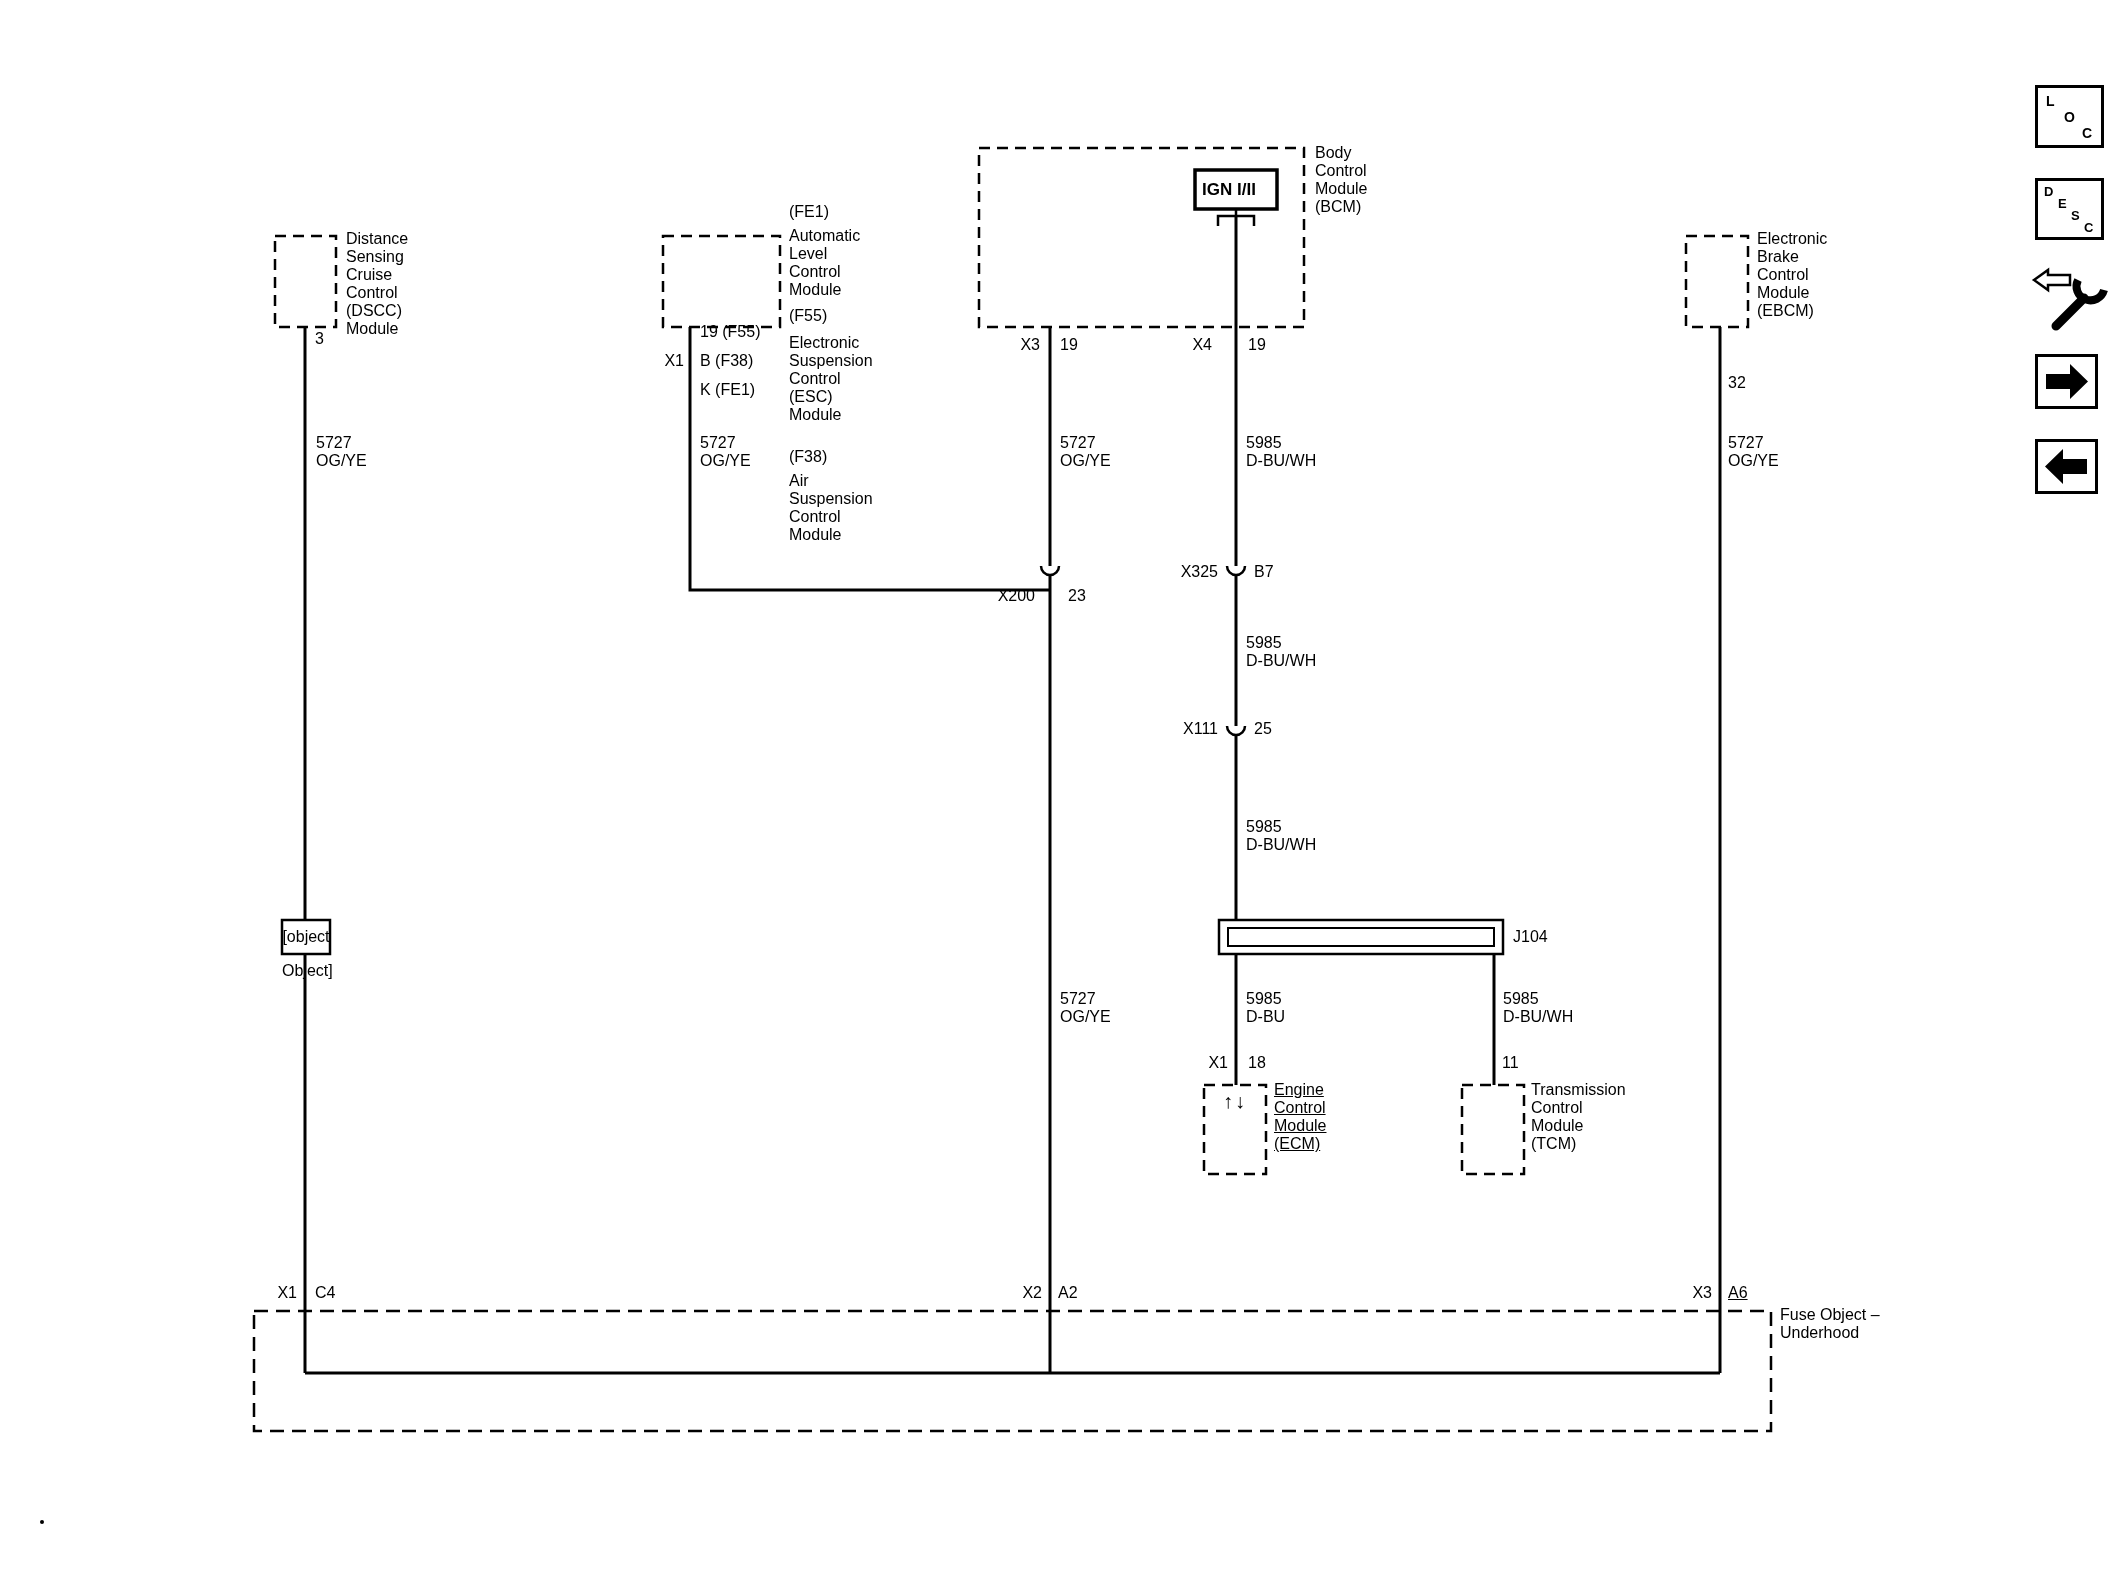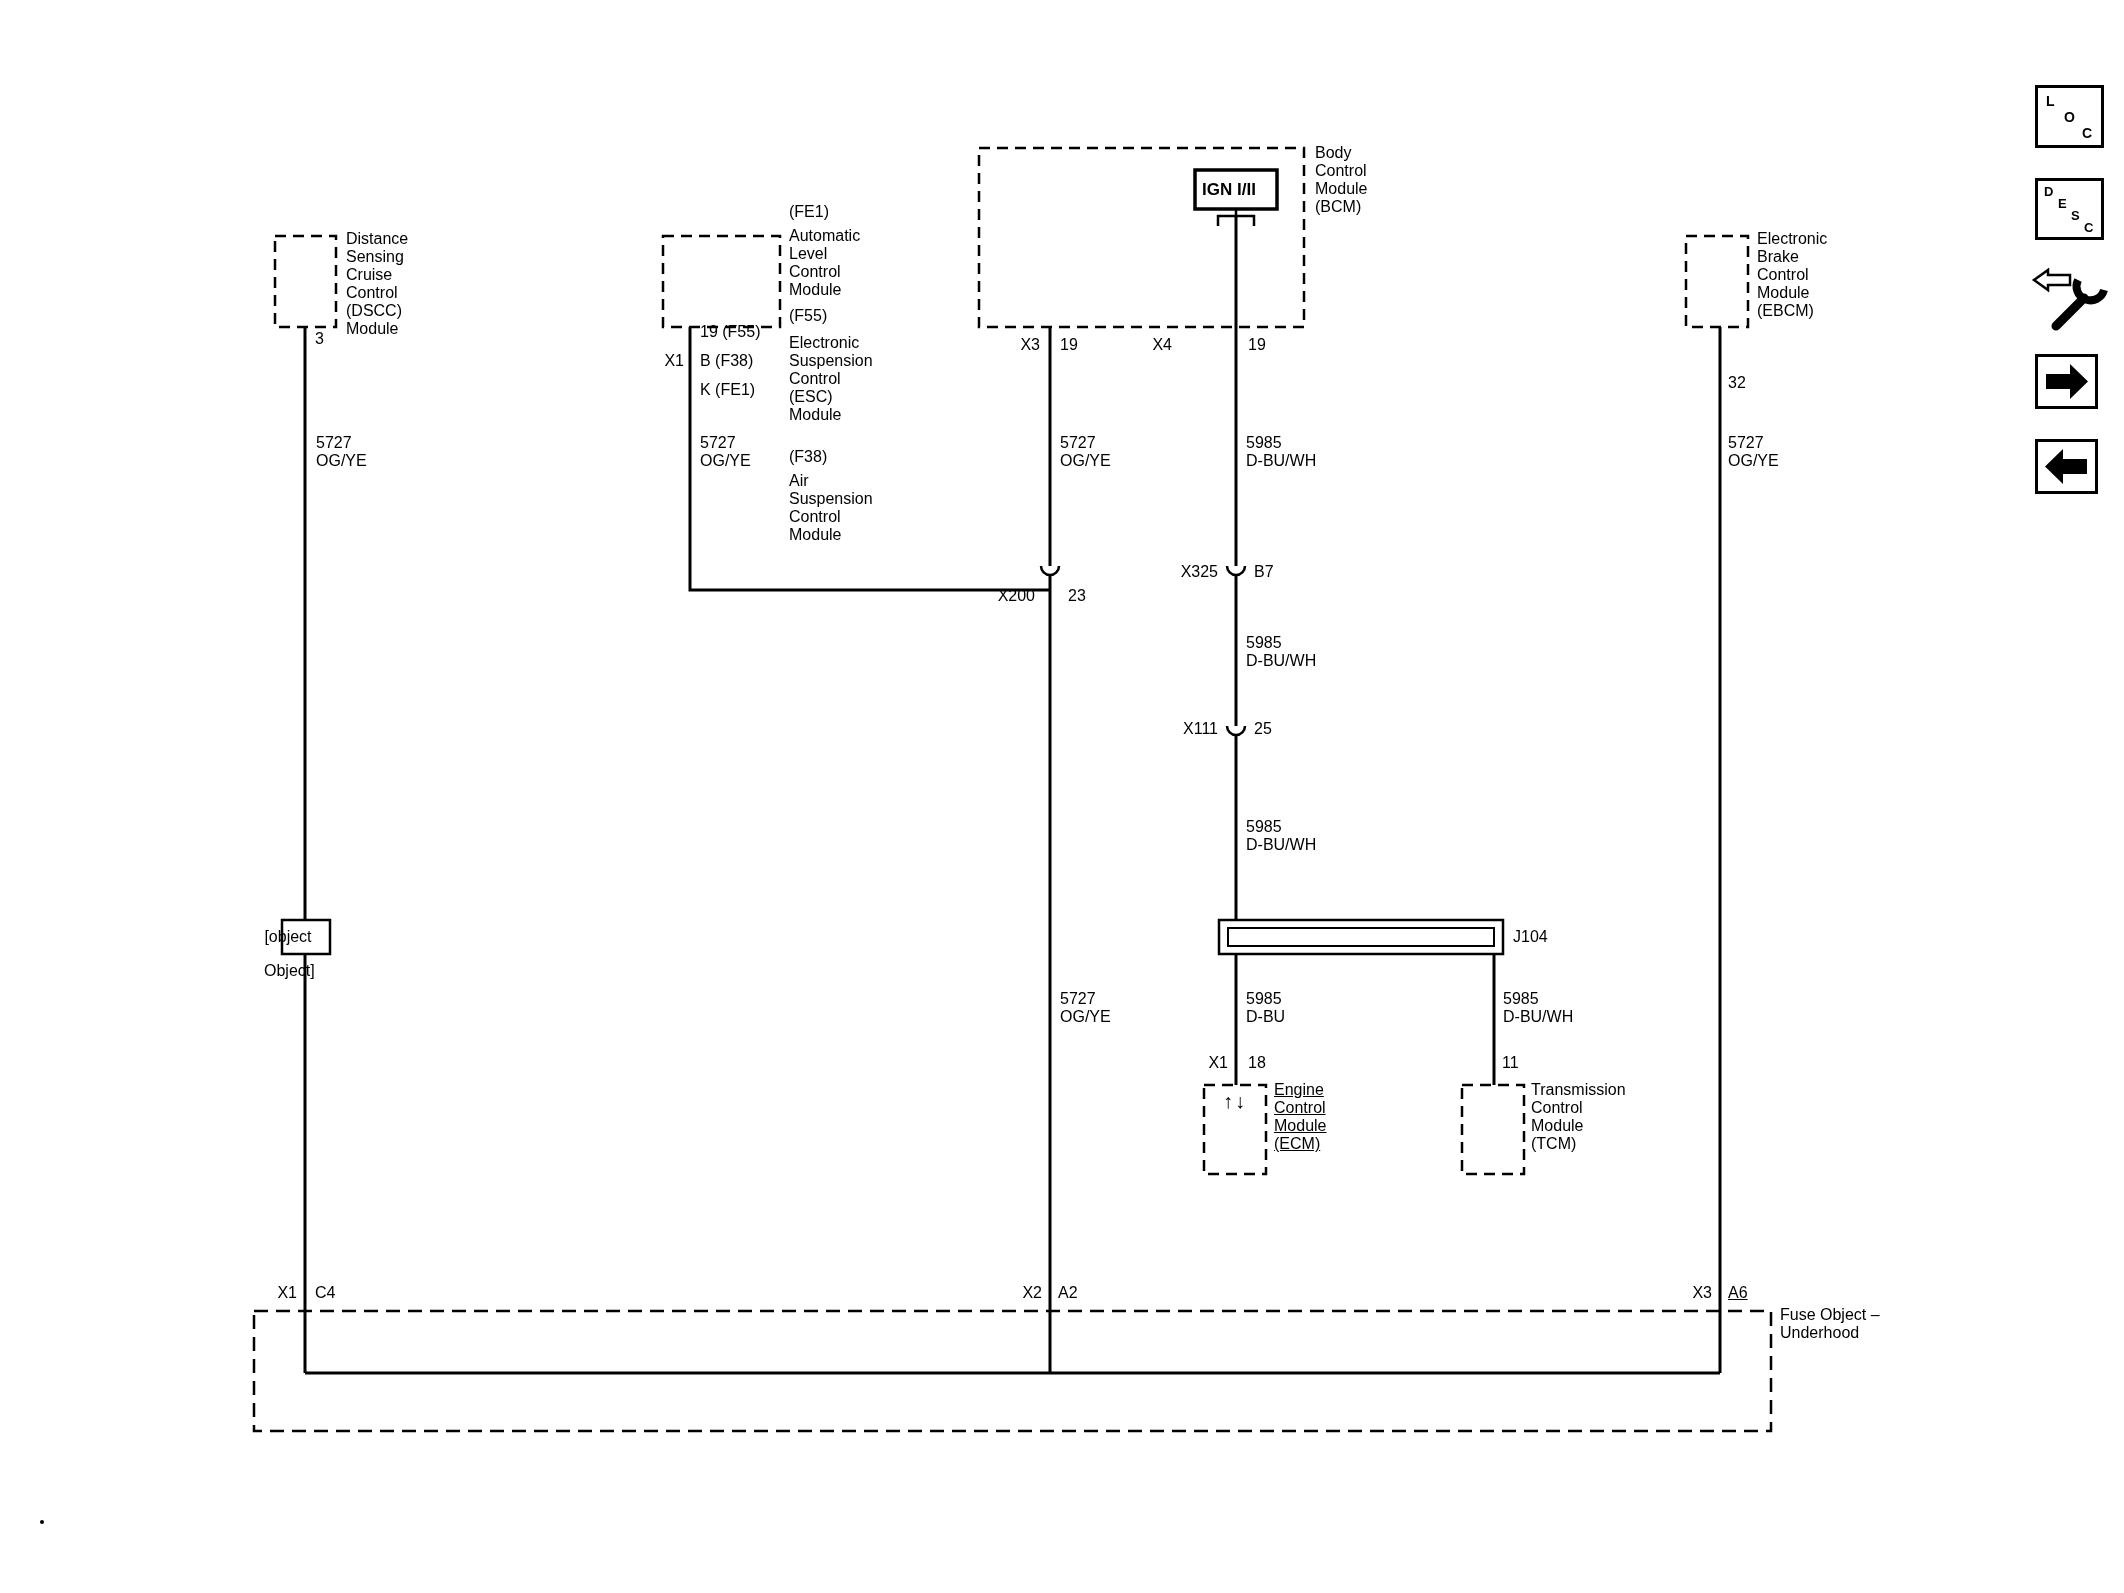--- a/index.html
+++ b/index.html
@@ -3,21 +3,21 @@
 <meta charset="utf-8">
 <style>
   html,body{margin:0;padding:0;background:#ffffff;}
   .page{position:relative;width:2124px;height:1593px;background:#ffffff;
         font-family:"Liberation Sans",sans-serif;color:#000;overflow:hidden;}
   .t{position:absolute;font-size:16px;line-height:18px;white-space:pre-line;letter-spacing:0px;}
   .tr{text-align:right;}
   .diagram-svg{position:absolute;left:0;top:0;}
   .ign-label{position:absolute;left:1195px;top:170px;width:68px;height:39px;line-height:39px;
              text-align:center;font-weight:bold;font-size:17px;}
-  .k59-label{position:absolute;left:264px;top:920px;width:48px;height:34px;line-height:34px;
+  .k59-label{position:absolute;left:282px;top:920px;width:48px;height:34px;line-height:34px;
              text-align:center;font-size:16px;}
   .ecm-icon{position:absolute;left:1204px;top:1090px;width:62px;text-align:center;
             font-size:20px;font-weight:bold;letter-spacing:2px;}
   .tool{position:absolute;left:2035px;border:3px solid #000;background:#fff;box-sizing:border-box;}
   .tool-plain{position:absolute;background:#fff;}
   .diag-letter{position:absolute;font-weight:bold;}
   .stray{position:absolute;left:40px;top:1520px;width:4px;height:4px;background:#000;border-radius:2px;}
 </style>
 </head>
 <body>
@@ -99,21 +99,21 @@
   <div class="t" style="left:315px;top:330px;">3</div>
   <div class="t" style="left:1728px;top:330px;margin-top:44px;">32</div>
 
   <div class="t" style="left:700px;top:323px;">19 (F55)</div>
   <div class="t tr" style="left:640px;top:352px;width:44px;">X1</div>
   <div class="t" style="left:700px;top:352px;">B (F38)</div>
   <div class="t" style="left:700px;top:381px;">K (FE1)</div>
 
   <div class="t tr" style="left:992px;top:336px;width:48px;">X3</div>
   <div class="t" style="left:1060px;top:336px;">19</div>
-  <div class="t tr" style="left:1124px;top:336px;width:48px;">X4</div>
+  <div class="t tr" style="left:1164px;top:336px;width:48px;">X4</div>
   <div class="t" style="left:1248px;top:336px;">19</div>
 
   <div class="t tr" style="left:947px;top:563px;width:88px;margin-top:24px;">X200</div>
   <div class="t" style="left:1068px;top:587px;">23</div>
   <div class="t tr" style="left:1130px;top:563px;width:88px;">X325</div>
   <div class="t" style="left:1254px;top:563px;">B7</div>
   <div class="t tr" style="left:1130px;top:720px;width:88px;">X111</div>
   <div class="t" style="left:1254px;top:720px;">25</div>
 
   <div class="t" style="left:1513px;top:912px;margin-top:16px;">J104</div>

